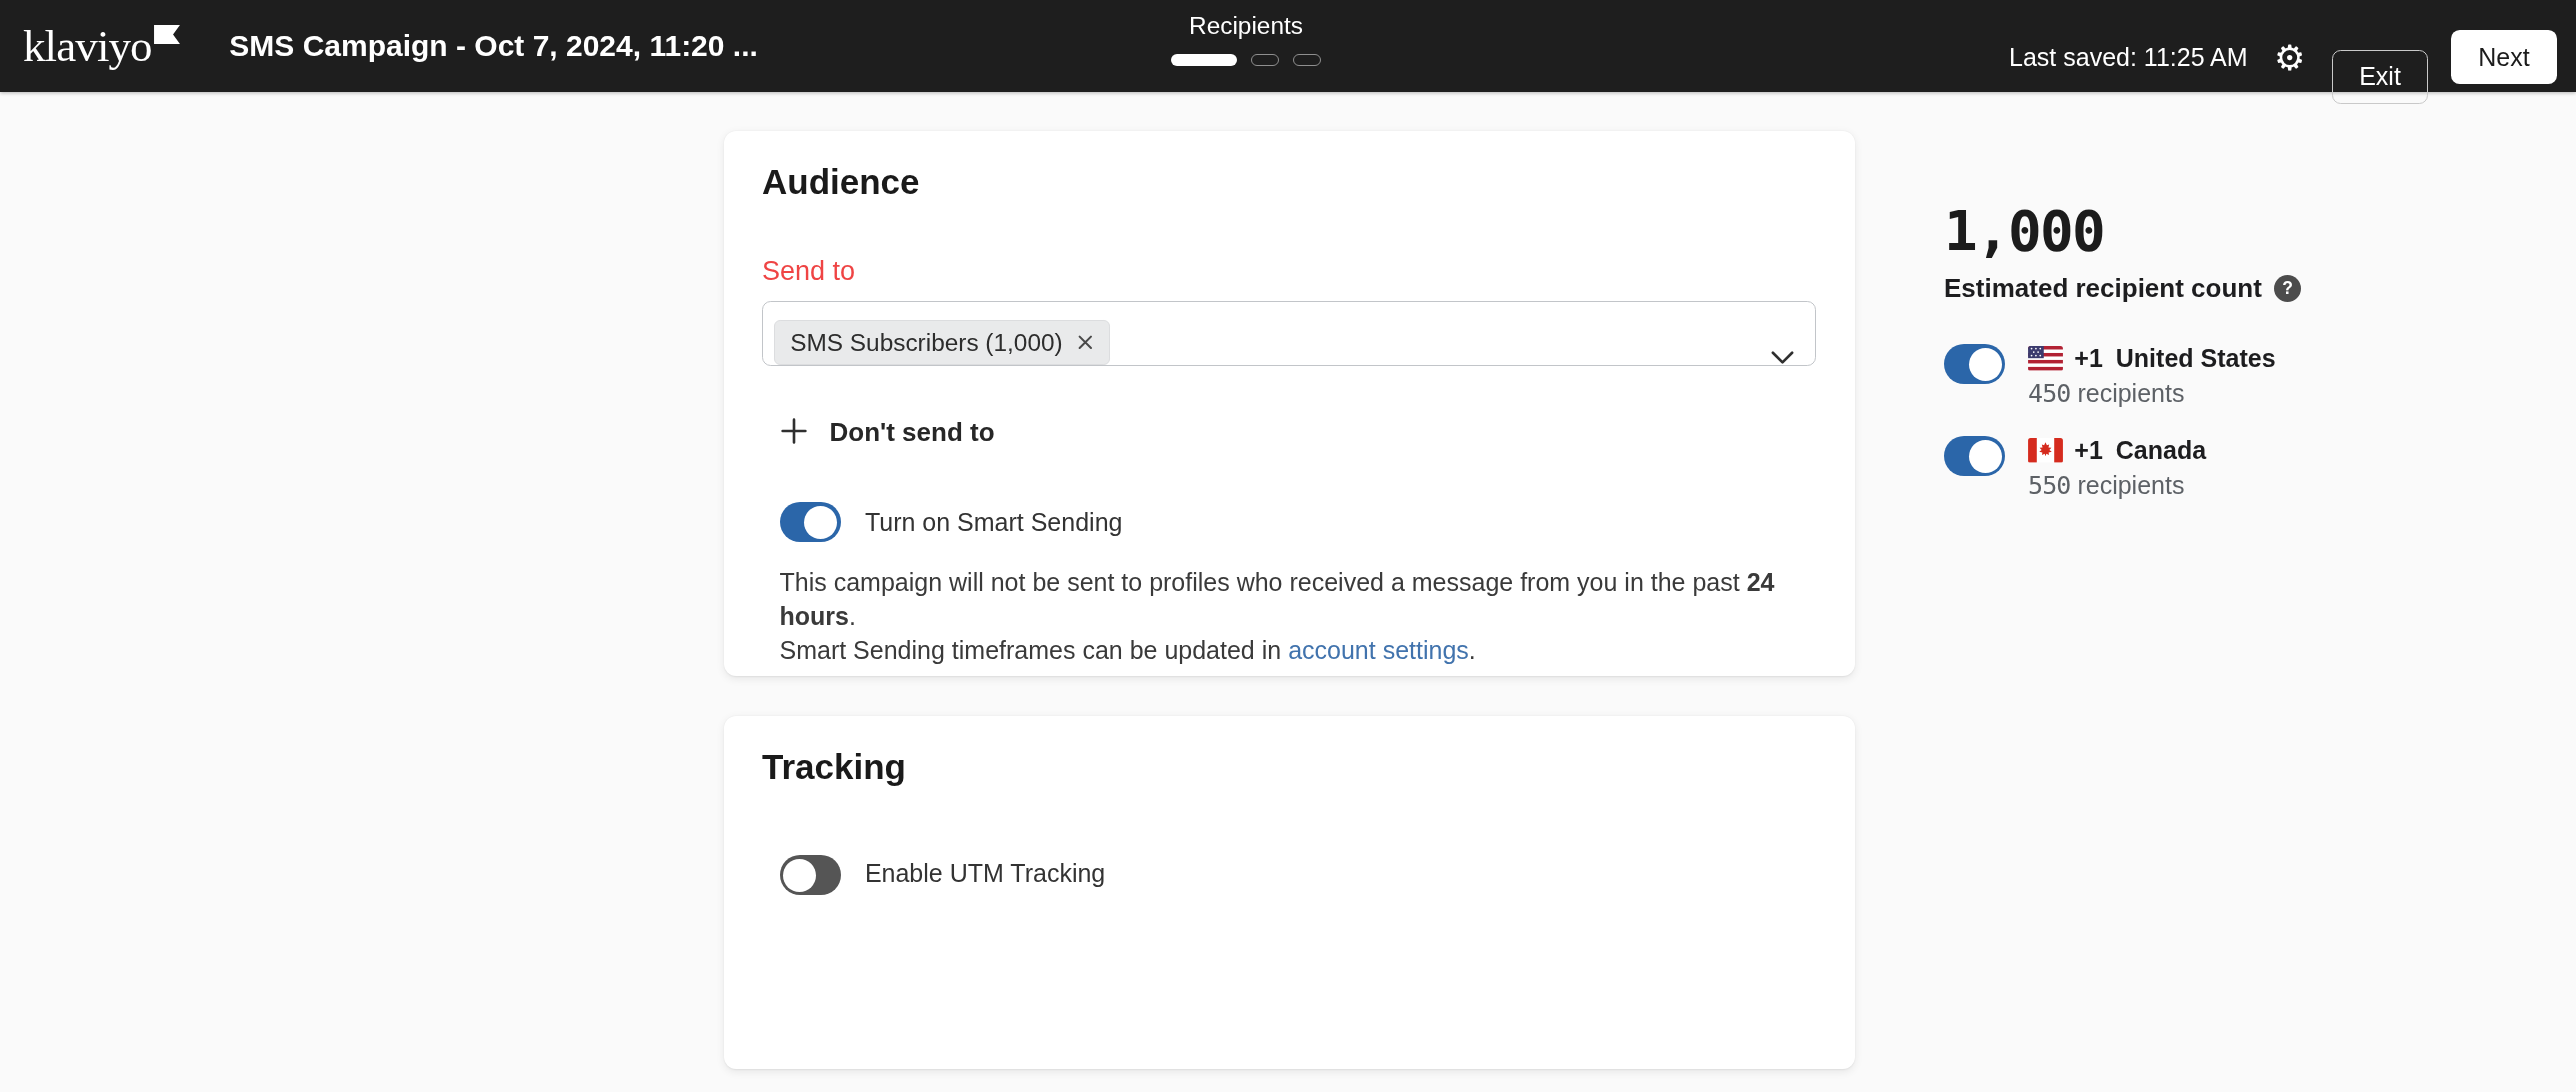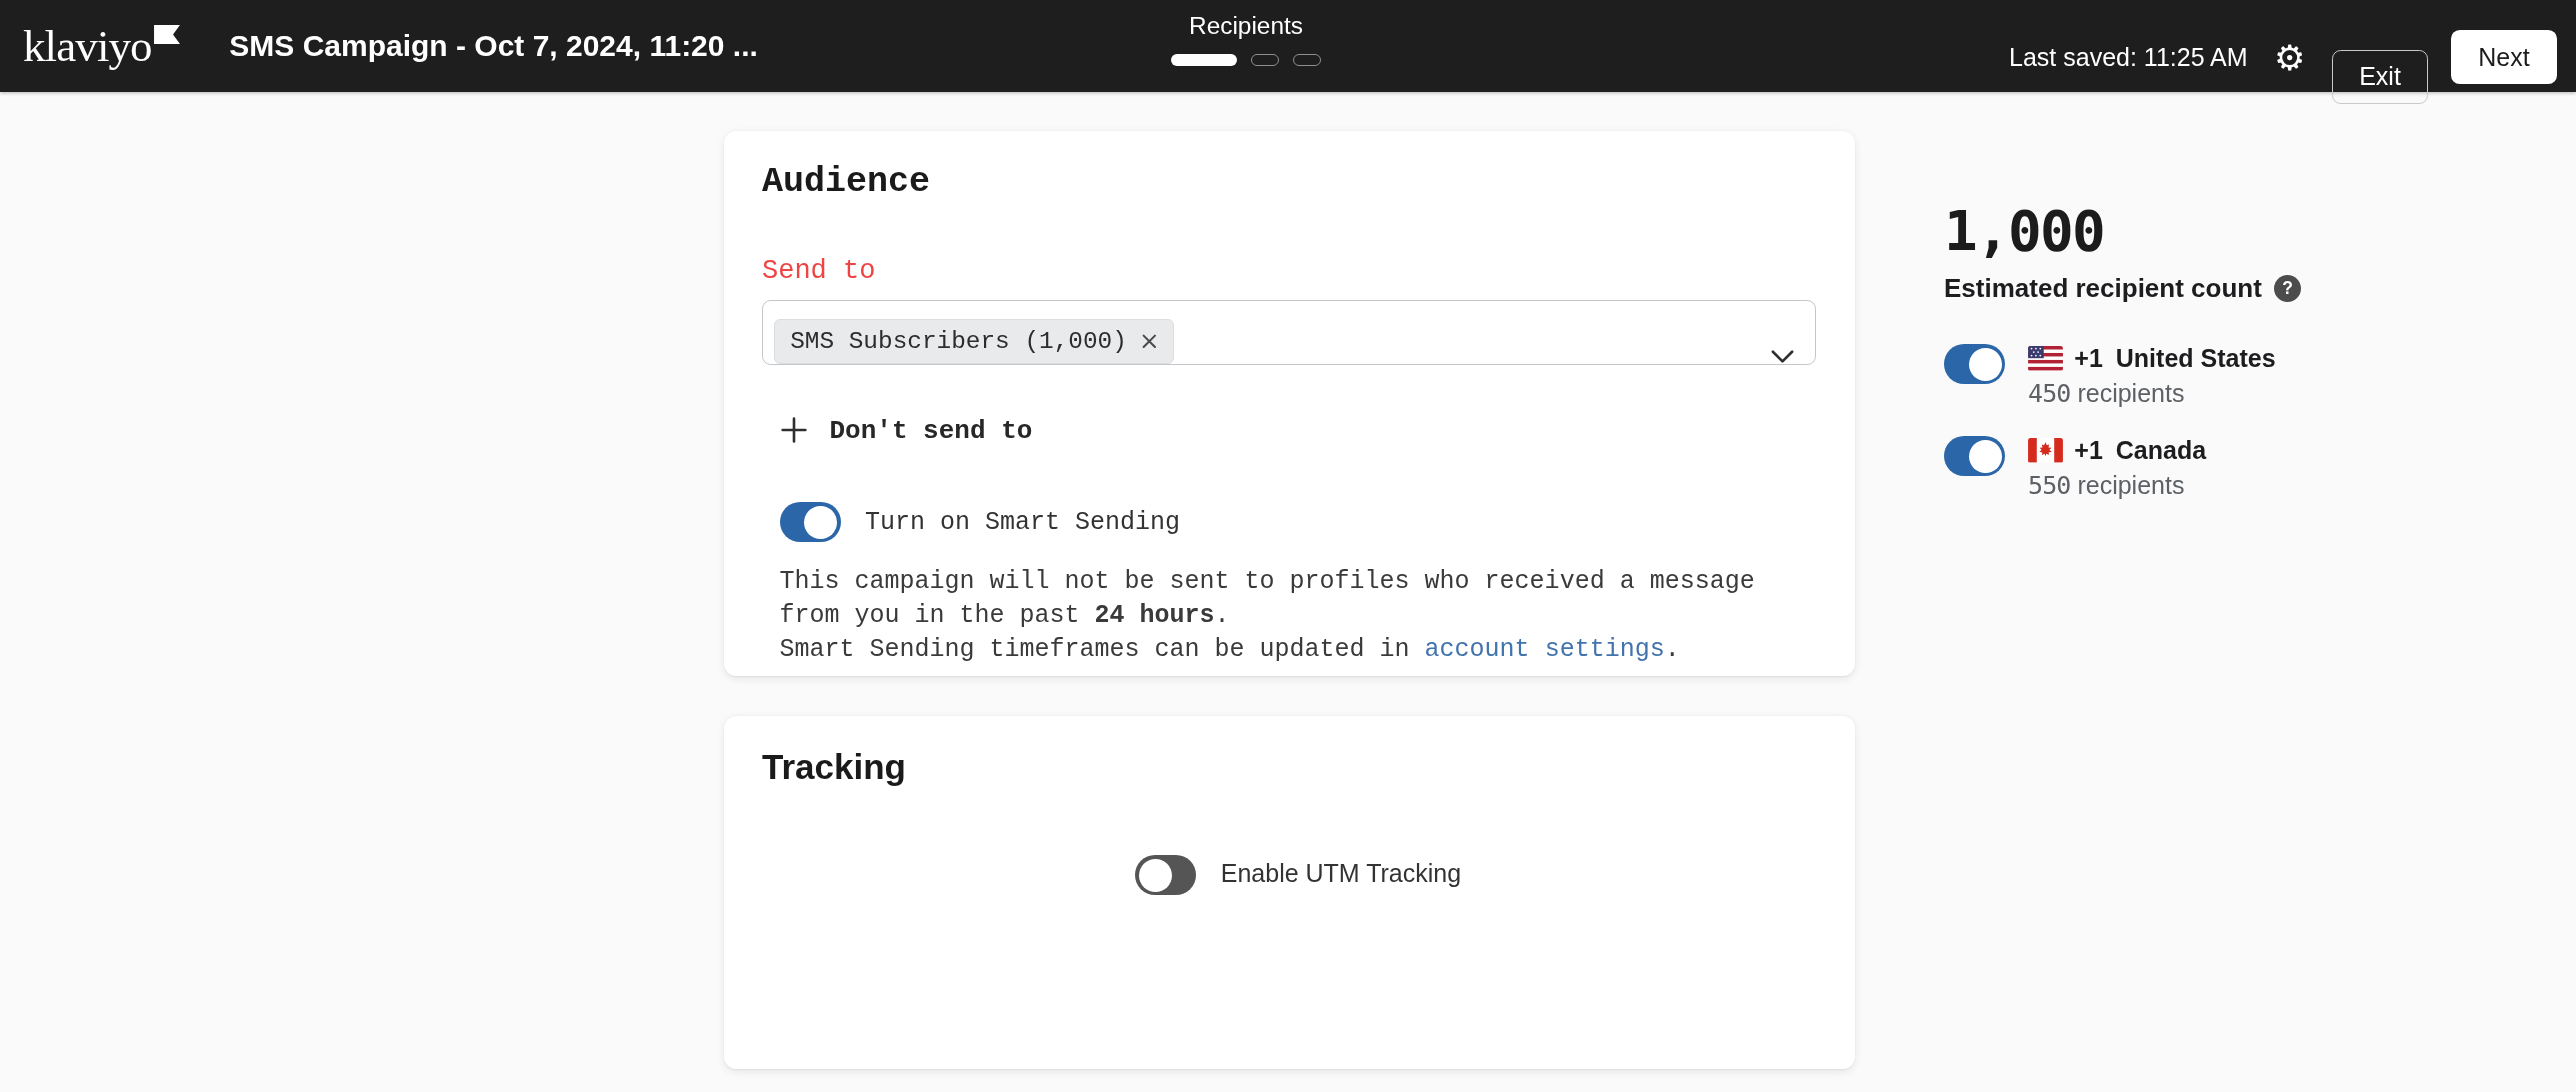--- a/index.html
+++ b/index.html
@@ -42,21 +42,21 @@
   .btn-exit { width:96px; border:1.7px solid #c9c9c9; color:#fff; background:transparent;margin-top:39px; }
   .btn-next { width:106px; background:#fff; color:#1c1c1c; font-weight:400; }
 
   
   .card {
     position:absolute; left:724px; width:1131px; background:#fff;
     border-radius:12.2px;
     box-shadow:0 0.9px 1.7px rgba(0,0,0,.06), 0 2.6px 8.7px rgba(0,0,0,.08);
     padding:31px 38px;
   }
-  .card-audience { top:131px; height:545px;font-family:Liberation Mono, monospace; }
+  .card-audience { top:131px; height:545px; }
   .card-tracking { top:716px; height:353px; }
   .card h2 { font-size:35px; font-weight:700; color:#1a1a1a; }
 
   .field-label { margin-top:54px; font-size:27px; color:#ef4444; }
   .sendto-field {
     margin-top:14px; height:65px; width:1054px;
     border:1.7px solid #c2c5c9; border-radius:8.7px; background:#fff;
     display:flex; align-items:flex-end; padding:0 21px 0 10.5px; cursor:text;
   }
   .chip {
@@ -78,21 +78,21 @@
   .toggle.off { background:#555555; }
   .toggle.off .knob { left:3.5px; }
 
   .smart-row { margin-top:54px; margin-left:17.5px; display:flex; align-items:center; gap:24.4px; }
   .toggle-label { font-size:25px; color:#333; }
   .smart-desc { margin-top:23px; margin-left:17.5px; font-size:25px; line-height:34px; color:#3a3a3a; max-width:1073px; }
   .smart-desc b { font-weight:700; }
   a.inline-link { color:#4173ad; text-decoration:none; cursor:pointer; }
 
   
-  .utm-row { margin-top:68px; margin-left:17.5px; display:flex; align-items:flex-start; gap:24.4px;justify-content:center; }
+  .utm-row { margin-top:68px; margin-left:17.5px; display:flex; align-items:flex-start; gap:24.4px; }
   .utm-texts { padding-top:3.5px; }
   .utm-desc { margin-top:12.2px; font-size:25px; line-height:34px; color:#3a3a3a; max-width:1004px; }
 
   
   .recips { position:absolute; left:1944px; top:203px; width:576px; }
   .recips-count {
     font-family:"DejaVu Sans Mono", monospace; font-weight:700;
     font-size:56px; line-height:1; color:#1c1c1c; letter-spacing:-1.7px;
   }
   .recips-label-row { margin-top:14px; display:flex; align-items:center; gap:12.2px; }

